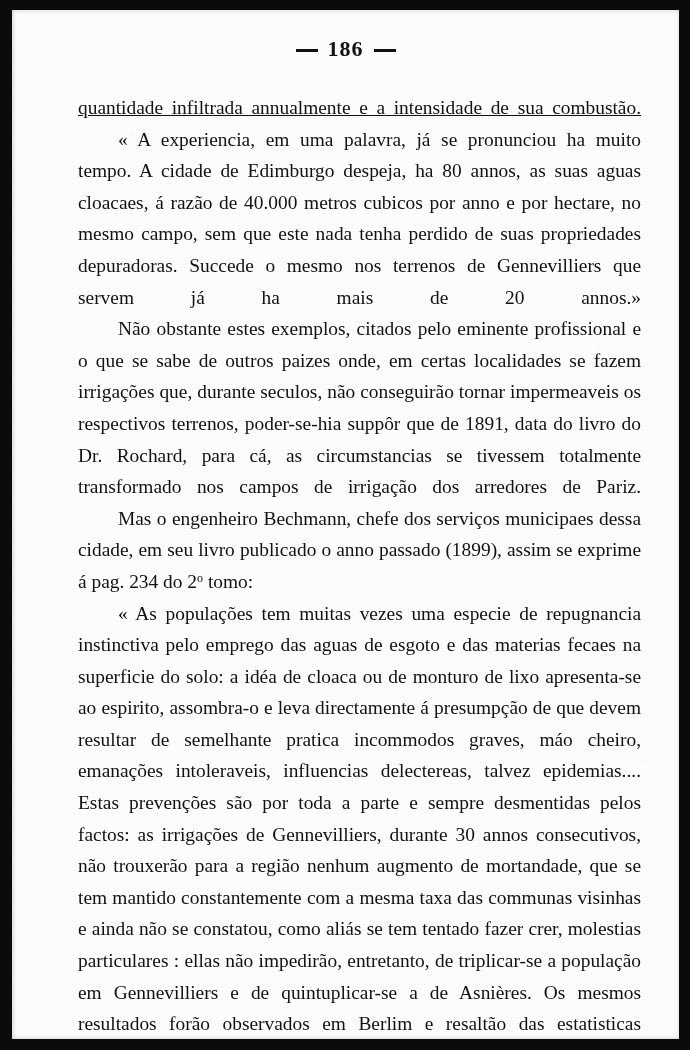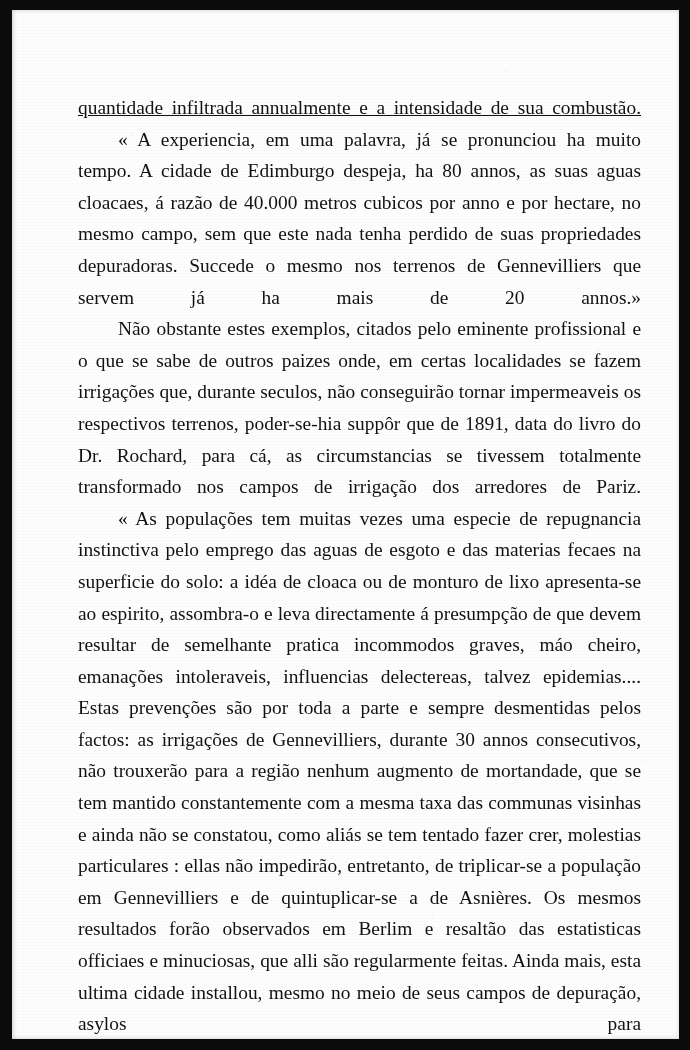--- a/index.html
+++ b/index.html
@@ -124,35 +124,41 @@
     background-image:
       repeating-linear-gradient(0deg, rgba(0,0,0,0.5) 0px, rgba(0,0,0,0) 1px, rgba(0,0,0,0) 3px);
   }
 </style>
 </head>
 <body>
 
 <div class="scan-frame">
   <div class="page-sheet">
 
+    <div class="page-header">
+      <span class="page-number-dash"></span><span class="page-number">186</span><span class="page-number-dash"></span>
+    </div>
 
     <div class="text-column">
 
       <p class="para no-indent force-justify">
         <span>quantidade infiltrada annualmente e a intensidade de sua combustão.</span>
       </p>
 
       <p class="para force-justify">
         <span>« A experiencia, em uma palavra, já se pronunciou ha muito tempo. A cidade de Edimburgo despeja, ha 80 annos, as suas aguas cloacaes, á razão de 40.000 metros cubicos por anno e por hectare, no mesmo campo, sem que este nada tenha perdido de suas propriedades depuradoras. Succede o mesmo nos terrenos de Gennevilliers que servem já ha mais de 20 annos.»</span>
       </p>
 
       <p class="para force-justify">
         <span>Não obstante estes exemplos, citados pelo eminente profissional e o que se sabe de outros paizes onde, em certas localidades se fazem irrigações que, durante seculos, não conseguirão tornar impermeaveis os respectivos terrenos, poder-se-hia suppôr que de 1891, data do livro do Dr. Rochard, para cá, as circumstancias se tivessem totalmente transformado nos campos de irrigação dos arredores de Pariz.</span>
       </p>
 
+      <p class="para natural-last">
+        <span>Mas o engenheiro Bechmann, chefe dos serviços municipaes dessa cidade, em seu livro publicado o anno passado (1899), assim se exprime á pag. 234 do 2</span><sup class="ord">o</sup><span> tomo:</span>
+      </p>
 
       <p class="para force-justify">
         <span>« As populações tem muitas vezes uma especie de repugnancia instinctiva pelo emprego das aguas de esgoto e das materias fecaes na superficie do solo: a idéa de cloaca ou de monturo de lixo apresenta-se ao espirito, assombra-o e leva directamente á presumpção de que devem resultar de semelhante pratica incommodos graves, máo cheiro, emanações intoleraveis, influencias delectereas, talvez epidemias.... Estas prevenções são por toda a parte e sempre desmentidas pelos factos: as irrigações de Gennevilliers, durante 30 annos consecutivos, não trouxerão para a região nenhum augmento de mortandade, que se tem mantido constantemente com a mesma taxa das communas visinhas e ainda não se constatou, como aliás se tem tentado fazer crer, molestias particulares : ellas não impedirão, entretanto, de triplicar-se a população em Gennevilliers e de quintuplicar-se a de Asnières. Os mesmos resultados forão observados em Berlim e resaltão das estatisticas officiaes e minuciosas, que alli são regularmente feitas. Ainda mais, esta ultima cidade installou, mesmo no meio de seus campos de depuração, asylos para</span>
       </p>
 
     </div>
 
     <div class="grain"></div>
   </div>
 </div>

